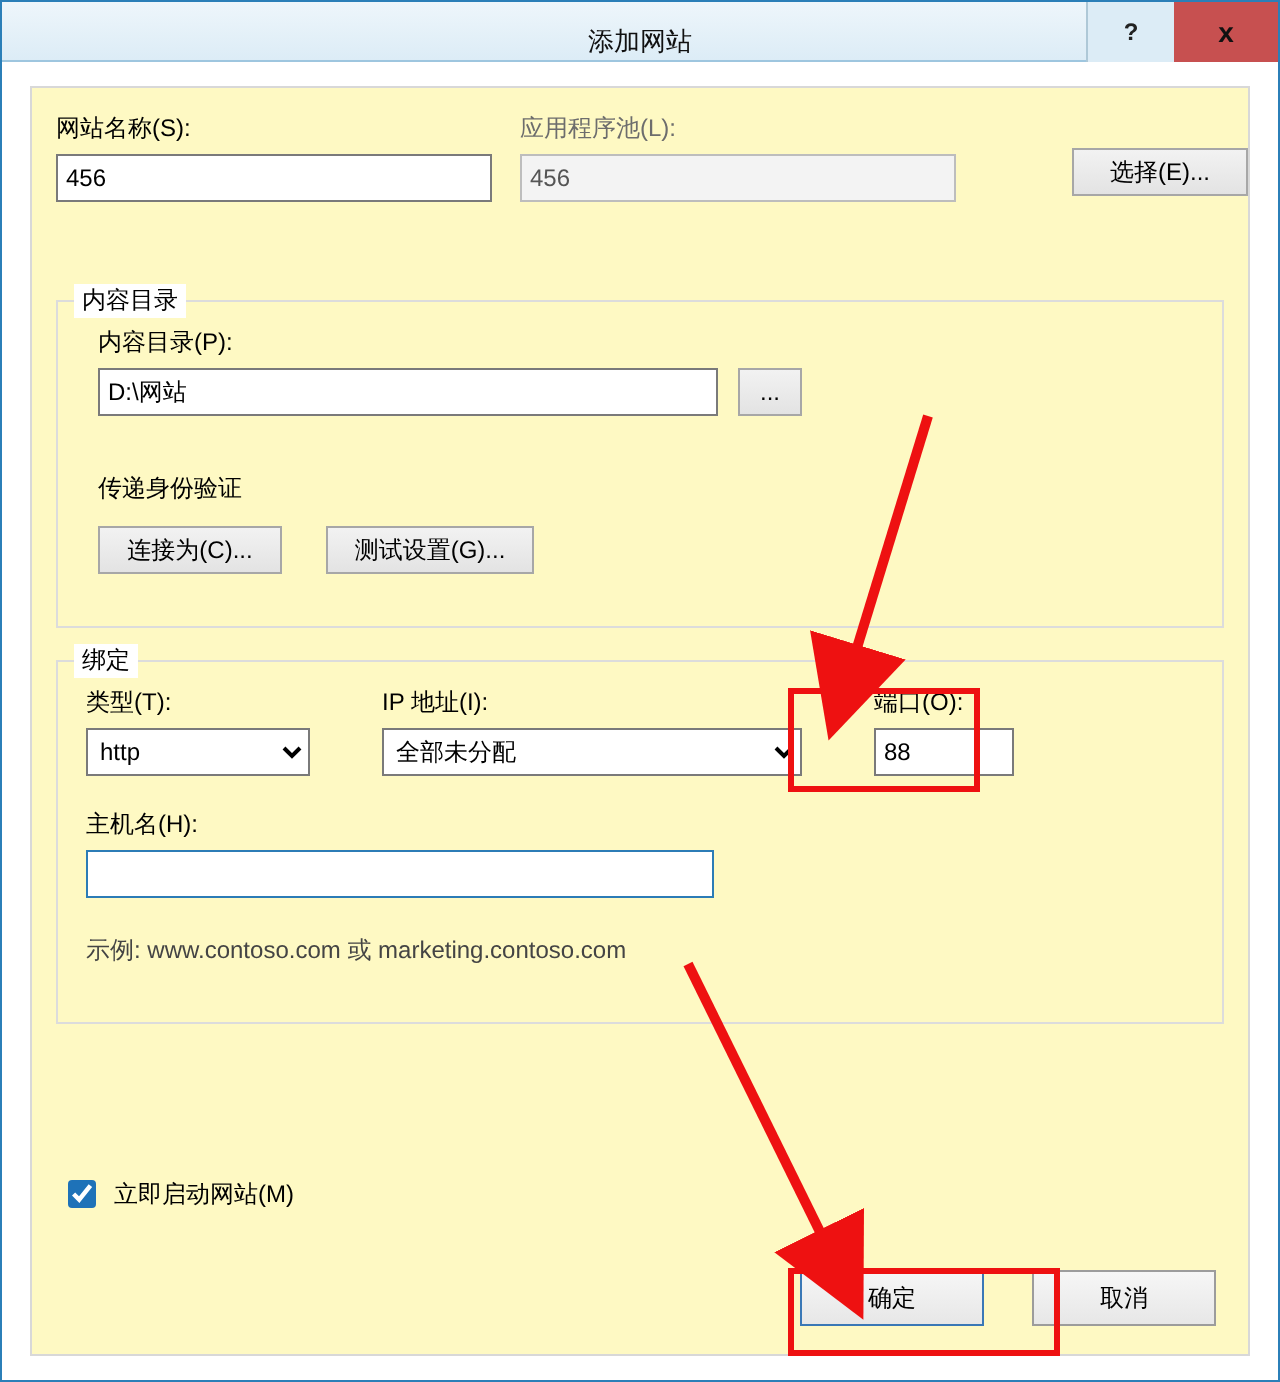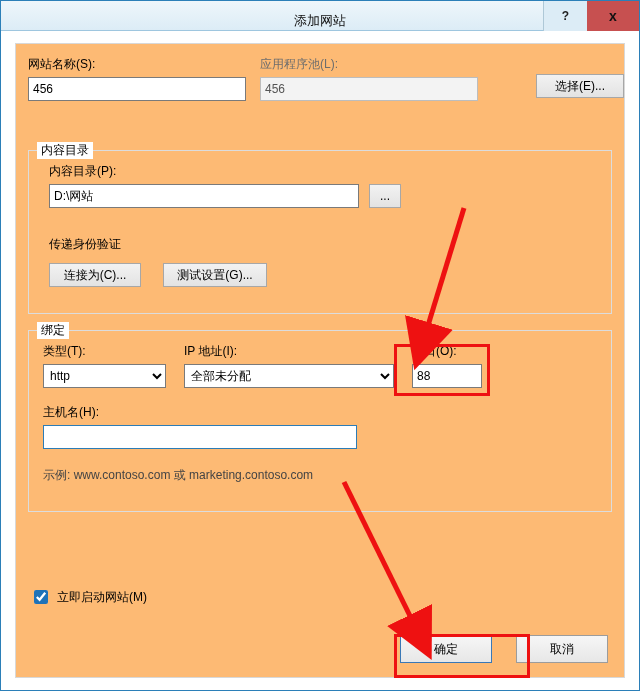--- a/index.html
+++ b/index.html
@@ -4,21 +4,21 @@
   <style>
     * { box-sizing: border-box; font-family: "Microsoft YaHei", "Segoe UI", Tahoma, sans-serif; font-size: 12px; }
     html, body { margin: 0; padding: 0; background: #fff; }
     .window { width: 640px; height: 691px; border: 1px solid #2b7fb8; position: relative; background: #fff; }
     .titlebar { height: 30px; background: linear-gradient(#eef6fb, #dcecf6); border-bottom: 1px solid #9ec6df; position: relative; display: flex; align-items: flex-end; justify-content: center; }
     .titlebar .title { font-size: 13px; color: #111; }
     .titlebar .controls { position: absolute; right: 0; top: 0; height: 30px; display: flex; }
     .titlebar .help-btn { width: 44px; height: 30px; background: #dcecf6; border-left: 1px solid #aec8d7; display: flex; align-items: center; justify-content: center; font-weight: bold; color: #222; cursor: pointer; }
     .titlebar .close-btn { width: 52px; height: 30px; background: #c75050; display: flex; align-items: center; justify-content: center; font-weight: bold; color: #111; font-size: 14px; cursor: pointer; }
 
-    .client { position: absolute; left: 14px; top: 42px; right: 14px; bottom: 12px; background: #fdba74; border: 1px solid #d8d8d8; padding: 0; text-decoration: underline; }
+    .client { position: absolute; left: 14px; top: 42px; right: 14px; bottom: 12px; background: #fef9c3; border: 1px solid #d8d8d8; padding: 0; text-decoration: underline; }
 
     .row1 { position: absolute; left: 12px; top: 12px; right: 12px; }
     .lbl { color: #000; margin-bottom: 4px; }
     .grey { color: #6d6d6d; }
     .txt { height: 24px; border: 1px solid #7a7a7a; background: #fff; padding: 2px 4px; }
     .txt.readonly { background: #f3f3f3; border: 1px solid #bdbdbd; color: #555; }
     .btn { height: 24px; background: linear-gradient(#f2f2f2, #e3e3e3); border: 1px solid #a7a7a7; padding: 0 10px; cursor: pointer; display: inline-flex; align-items: center; justify-content: center; }
     .btn2 { height: 28px; min-width: 92px; background: linear-gradient(#f6f6f6, #e7e7e7); border: 1px solid #9c9c9c; cursor: pointer; display: inline-flex; align-items: center; justify-content: center; }
 
     .fieldset { position: absolute; left: 12px; right: 12px; border: 1px solid #dcdcdc; padding: 12px 14px 18px 14px; }
@@ -34,21 +34,21 @@
 
     .hl-port { position: absolute; border: 3px solid #e11; pointer-events: none; }
     .hl-ok { position: absolute; border: 3px solid #e11; pointer-events: none; }
     .arrow { position: absolute; pointer-events: none; }
     .arrow svg { overflow: visible; }
 
     
     #site-name { width: 218px; }
     #pool-name { width: 218px; }
     #path { width: 310px; }
-    #type-sel { width: 123px; }
+    #type-sel { width: 112px; }
     #ip-sel { width: 210px; }
     #port { width: 70px; }
     #host { width: 314px; border: 1px solid #2c7cb6; }
 
   </style>
 </head>
 <body>
 
 <div class="window">
 
@@ -89,21 +89,21 @@
         <div class="lbl" style="margin-top:28px;">传递身份验证</div>
         <div style="display:flex; gap:22px; margin-top:10px;">
           <button class="btn" style="min-width:92px;">连接为(C)...</button>
           <button class="btn" style="min-width:104px;">测试设置(G)...</button>
         </div>
       </div>
     </div>
 
     <div id="fs-binding" class="fieldset">
       <span class="legend">绑定</span>
-      <div style="display:flex; gap:18px;">
+      <div style="display:flex; gap:36px;">
         <div>
           <div class="lbl">类型(T):</div>
           <select id="type-sel" class="select">
             <option>http</option>
           </select>
         </div>
         <div>
           <div class="lbl">IP 地址(I):</div>
           <select id="ip-sel" class="select">
             <option>全部未分配</option>

